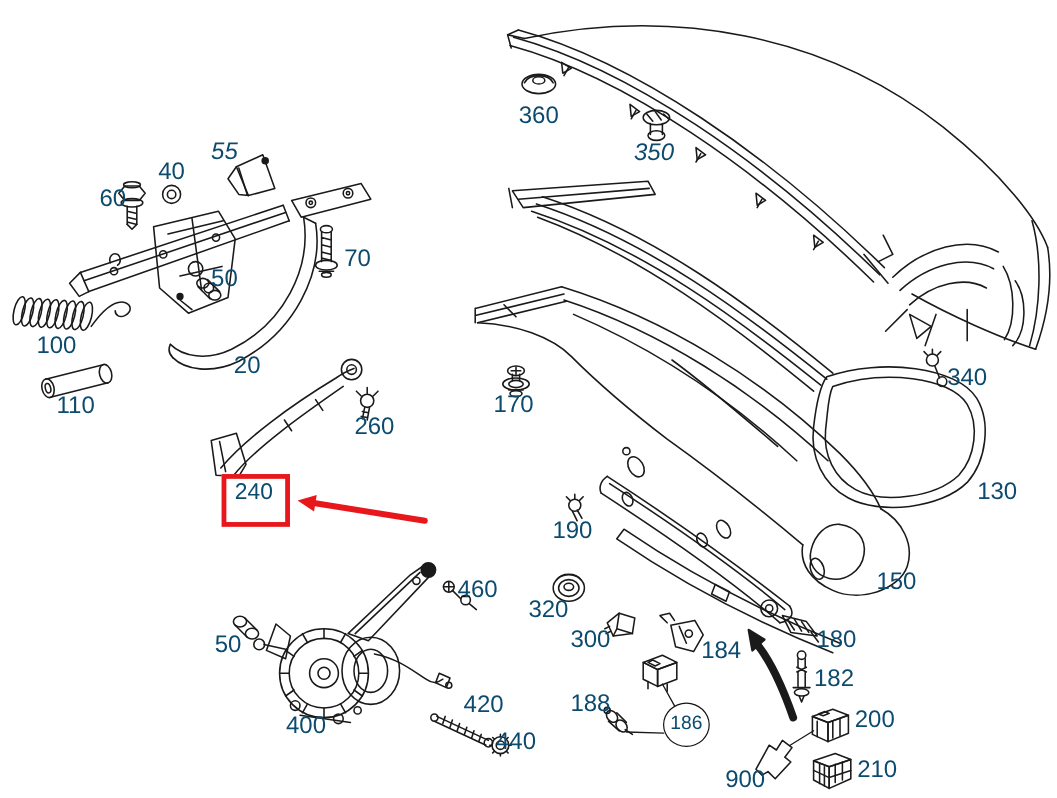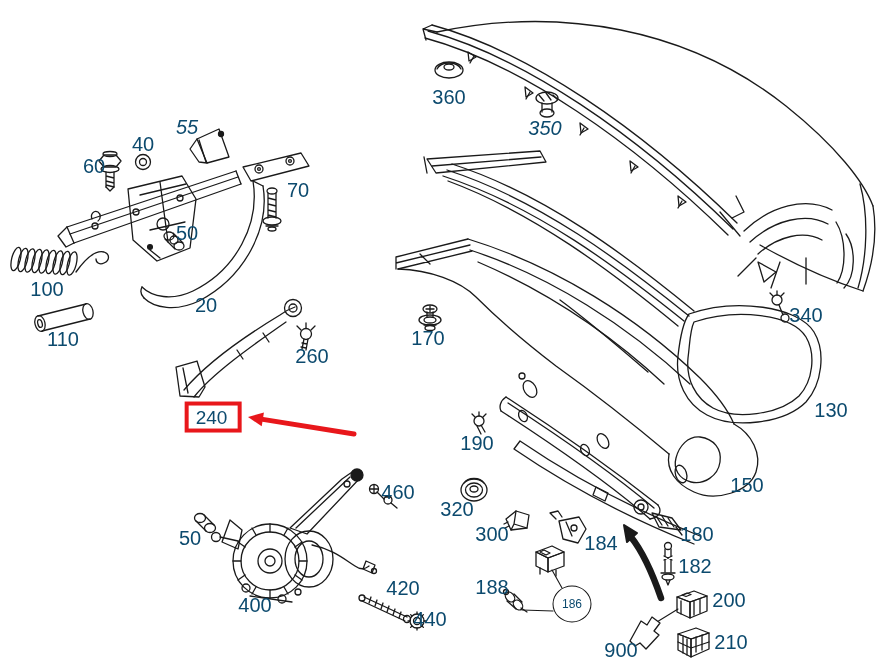--- a/index.html
+++ b/index.html
@@ -3,23 +3,23 @@
 <meta charset="utf-8">
 <style>
   :root { --red:#e8171b; --line:#1a1a1a; --bg:#ffffff; }
   html,body{margin:0;padding:0;background:#fff;}
   .stage{position:relative;width:881px;height:665px;background:var(--bg);
          font-family:"Liberation Sans",sans-serif;overflow:hidden;}
   .stage svg{position:absolute;left:0;top:0;color:var(--line);}
   .callout{position:absolute;transform:translate(-50%,-50%);font-size:20px;
            color:#0c4a6e;line-height:1.05;white-space:nowrap;letter-spacing:0;}
   .callout.boxed{border:4px solid var(--red);background:#fff;
-                 padding:2px 10px 1px 7px;font-size:19px;}
+                 padding:2px 10px 14px 7px;font-size:19px;}
   .callout.circled{width:37px;height:35px;border:1.6px solid #141414;border-radius:50%;
-                   display:flex;align-items:center;justify-content:center;font-size:12px;
+                   display:flex;align-items:center;justify-content:center;font-size:16px;
                    background:transparent;}
 </style>
 </head>
 <body>
 
 <div class="stage">
 
 <svg width="881" height="665" viewBox="0 0 881 665">
   <g stroke="currentColor" fill="none" stroke-width="1.3" stroke-linecap="round" stroke-linejoin="round">
 
@@ -328,21 +328,21 @@
   </g>
 </svg>
 
 <div>
       <div class="callout" style="left: 866px; top: 294px; margin-left: 39px;">10</div>
       <div class="callout" style="left: 160px; top: 305px; margin-left: 46px;">20</div>
       <div class="callout" style="left: 143px; top: 144px;">40</div>
       <div class="callout" style="left: 187px; top: 233px;">50</div>
       <div class="callout" style="left: 187px; top: 127px; font-style: italic;">55</div>
       <div class="callout" style="left: 94px; top: 166px;">60</div>
-      <div class="callout" style="left: 298px; top: 190px;">70</div>
+      <div class="callout" style="left: 298px; top: 216px;">70</div>
       <div class="callout" style="left: 47px; top: 289px;">100</div>
       <div class="callout" style="left: 63px; top: 339px;">110</div>
       <div class="callout" style="left: 831px; top: 410px;">130</div>
       <div class="callout" style="left: 747px; top: 485px;">150</div>
       <div class="callout" style="left: 428px; top: 338px;">170</div>
       <div class="callout" style="left: 697px; top: 534px;">180</div>
       <div class="callout" style="left: 695px; top: 566px;">182</div>
       <div class="callout" style="left: 601px; top: 543px;">184</div>
       <div class="callout circled" style="left: 572px; top: 604px;">186</div>
       <div class="callout" style="left: 492px; top: 587px;">188</div>

